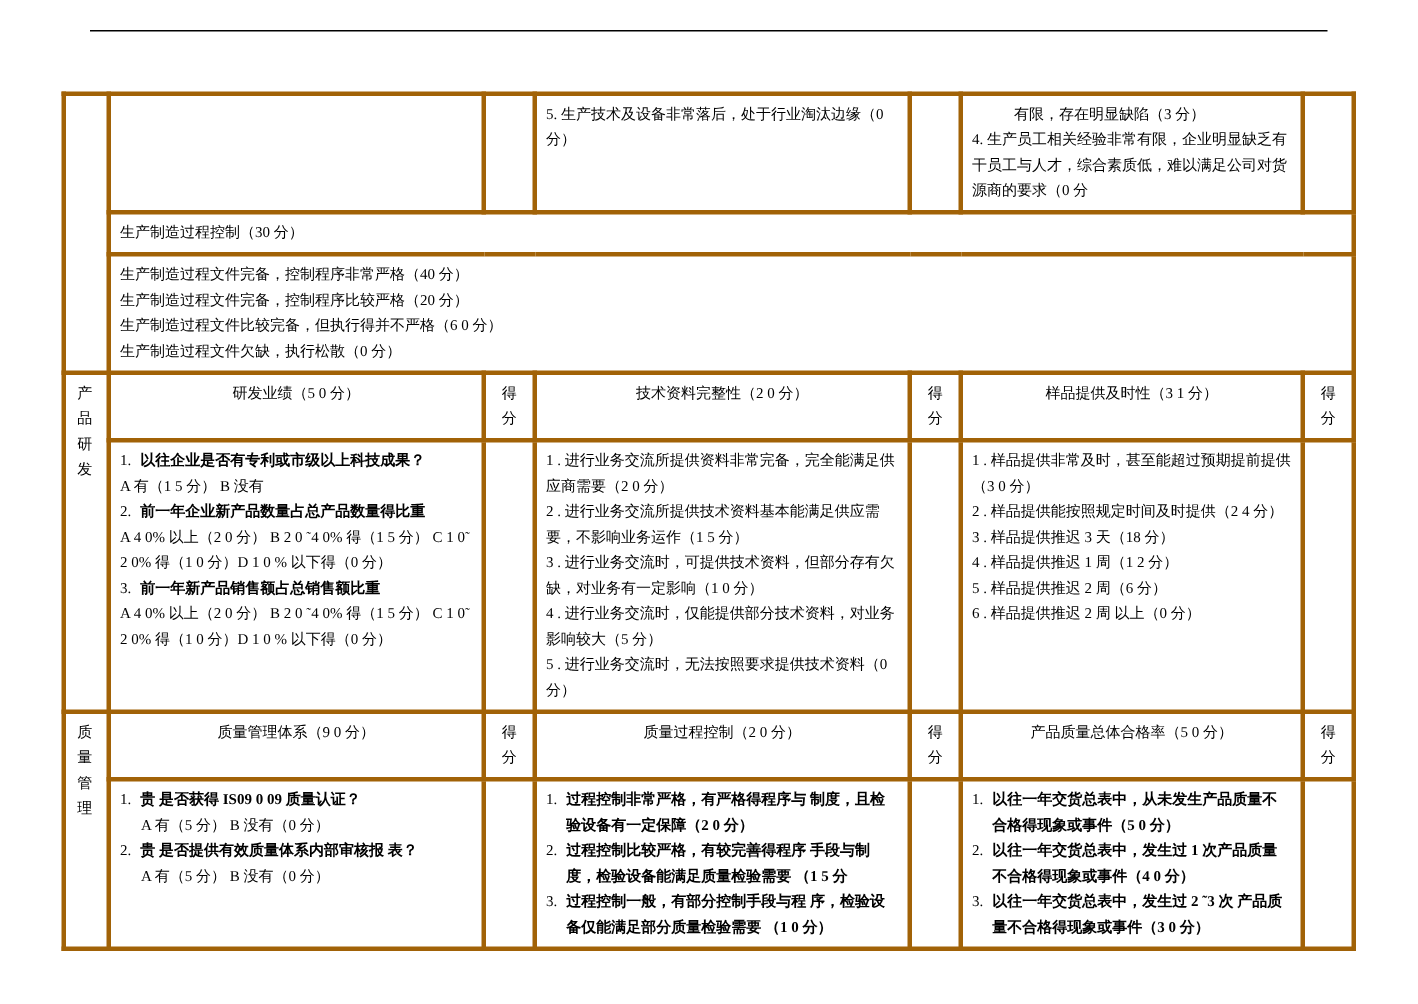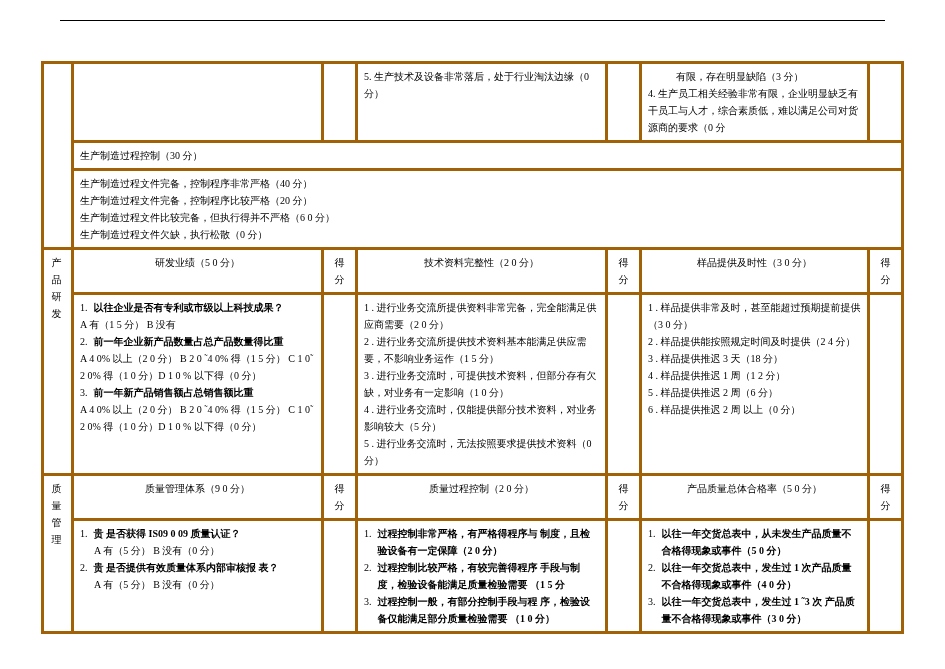--- a/index.html
+++ b/index.html
@@ -118,21 +118,21 @@
     </tr>
 
     <tr>
       <td rowspan="2" class="vcat">
         <span>产品研发</span>
       </td>
       <td class="hdr"><span>研发业绩（5 0 分）</span></td>
       <td class="hdr score"><span>得分</span></td>
       <td class="hdr"><span>技术资料完整性（2 0 分）</span></td>
       <td class="hdr score"><span>得分</span></td>
-      <td class="hdr"><span>样品提供及时性（3 0 分）</span></td>
+      <td class="hdr"><span>样品提供及时性（3 1 分）</span></td>
       <td class="hdr score"><span>得分</span></td>
     </tr>
 
     <tr>
       <td>
         <div class="ol-item">
               <span class="ol-num">1.</span>
               <span class="ol-txt">以往企业是否有专利或市级以上科技成果？</span>
             </div>
         <div>A 有（1 5 分）   B 没有</div>
@@ -212,20 +212,20 @@
         <div class="ol-item">
               <span class="ol-num">1.</span>
               <span class="ol-txt">以往一年交货总表中，从未发生产品质量不合格得现象或事件（5 0 分）</span>
             </div>
         <div class="ol-item">
               <span class="ol-num">2.</span>
               <span class="ol-txt">以往一年交货总表中，发生过  1 次产品质量不合格得现象或事件（4 0 分）</span>
             </div>
         <div class="ol-item">
               <span class="ol-num">3.</span>
-              <span class="ol-txt">以往一年交货总表中，发生过  1 ˜3 次   产品质量不合格得现象或事件（3 0 分）</span>
+              <span class="ol-txt">以往一年交货总表中，发生过  2 ˜3 次   产品质量不合格得现象或事件（3 0 分）</span>
             </div>
       </td>
       <td></td>
     </tr>
   </tbody>
     </table>
 </div>
 
 </body></html>

